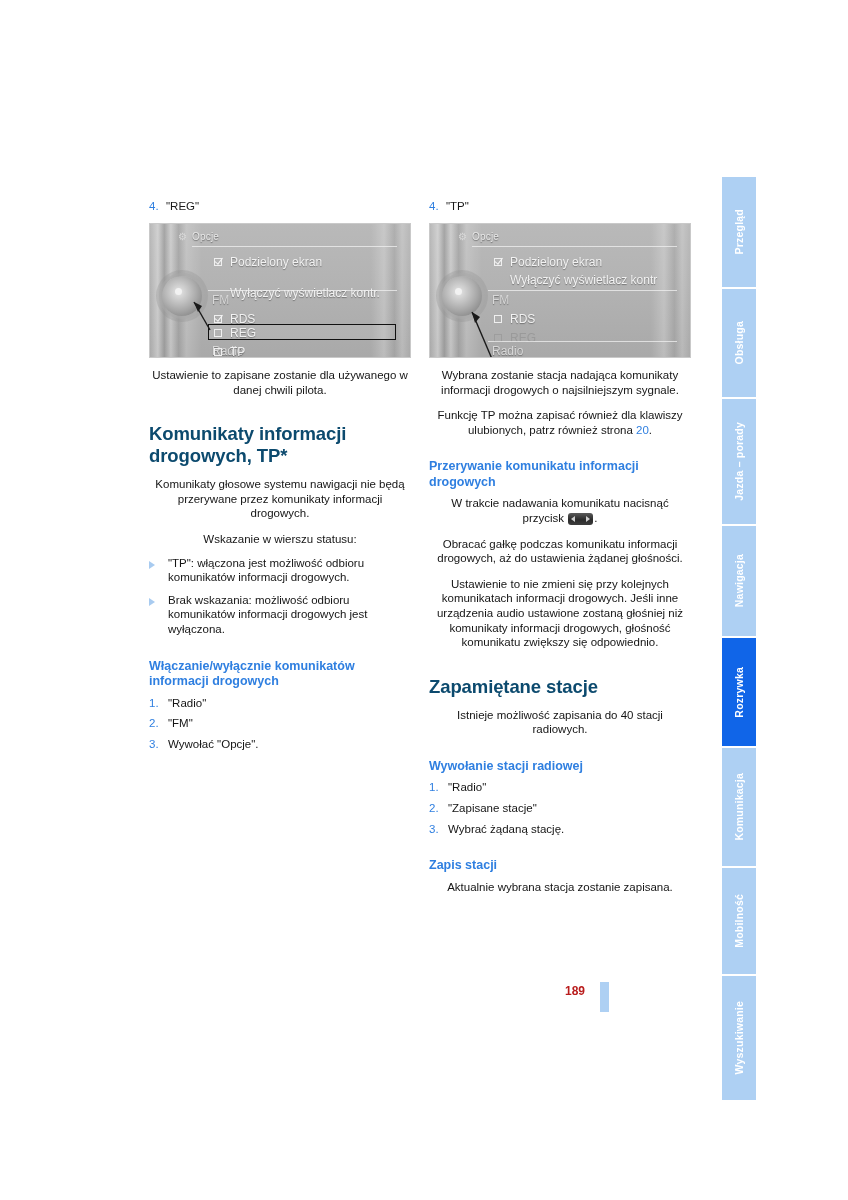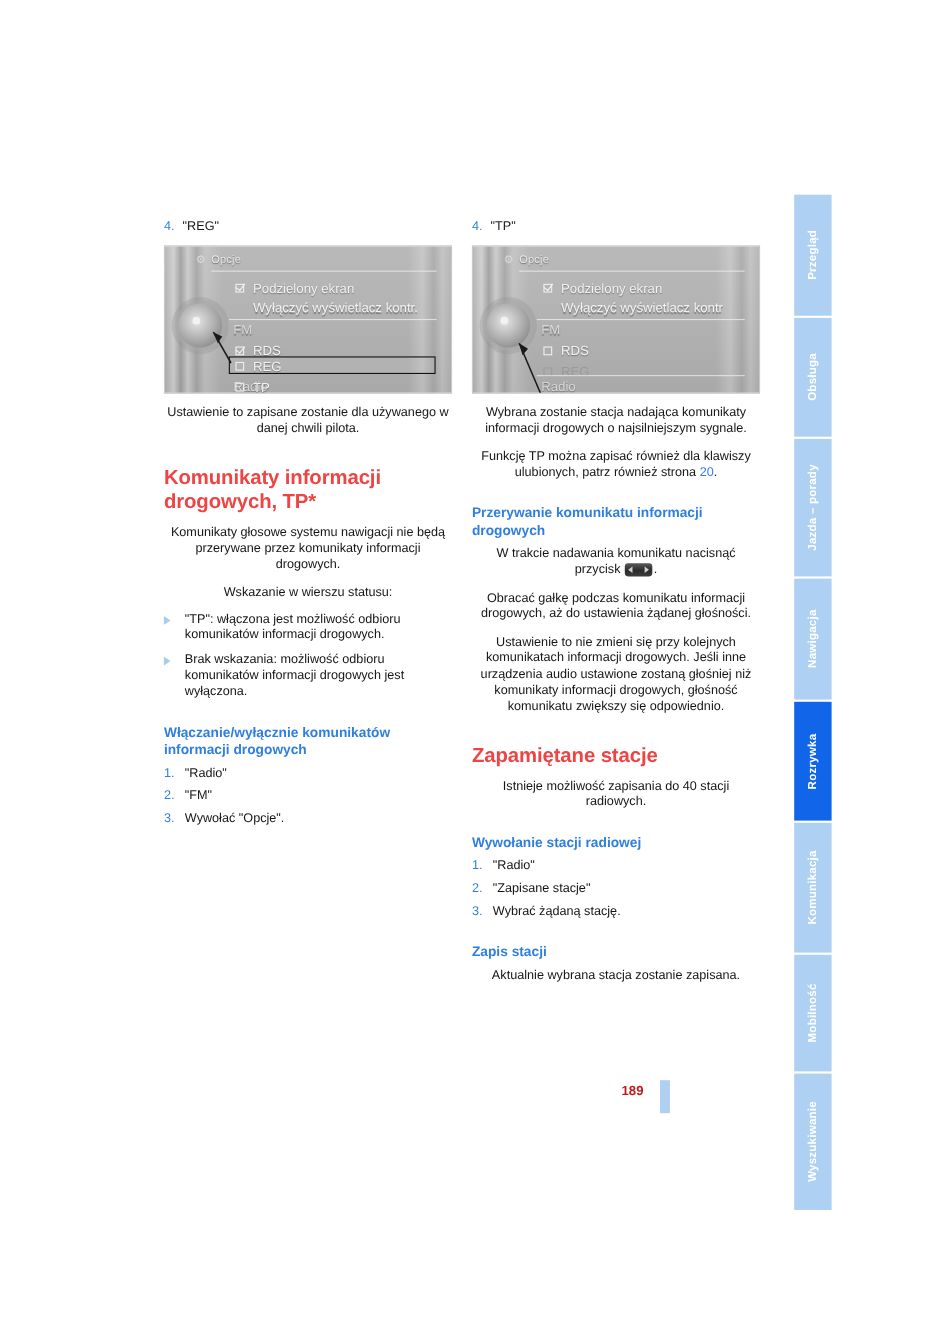--- a/index.html
+++ b/index.html
@@ -147,21 +147,21 @@
     color: #151515;
     margin-bottom: 11px;
     text-align: center;
   }
   .para.tight { margin-bottom: 9px; }
 
   h1.h-major {
     font-size: 18.5px;
     line-height: 22px;
     font-weight: bold;
-    color: #ef4444;
+    color: #0c4a6e;
     margin: 26px 0 10px 0;
     letter-spacing: -0.1px;
   }
   h2.h-minor {
     font-size: 12.5px;
     line-height: 15.5px;
     font-weight: bold;
     color: #2f7fe0;
     margin: 22px 0 6px 0;
   }
@@ -281,21 +281,21 @@
     <div class="figure">
       <div class="fig-inner"></div>
 
       <span class="fig-gear">⚙</span>
       <span class="fig-title">Opcje</span>
       <div class="fig-rule" style="left:42px; top:22px; width:205px;"></div>
 
       <span class="fig-chk ticked" style="left:64px; top:34px;"></span>
       <span class="fig-item" style="left:80px; top:31px;">Podzielony ekran</span>
 
-      <span class="fig-item" style="left:80px; top:49px;">Wyłączyć wyświetlacz kontr.</span>
+      <span class="fig-item" style="left:80px; top:62px;">Wyłączyć wyświetlacz kontr.</span>
       <div class="fig-rule" style="left:58px; top:66px; width:189px;"></div>
 
       <span class="fig-item grey" style="left:62px; top:69px;">FM</span>
 
       <span class="fig-chk ticked" style="left:64px; top:91px;"></span>
       <span class="fig-item" style="left:80px; top:88px;">RDS</span>
 
       <div class="fig-highlight" style="left:58px; top:100px; width:188px; height:16px;"></div>
       <span class="fig-chk" style="left:64px; top:105px;"></span>
       <span class="fig-item" style="left:80px; top:102px;">REG</span>

